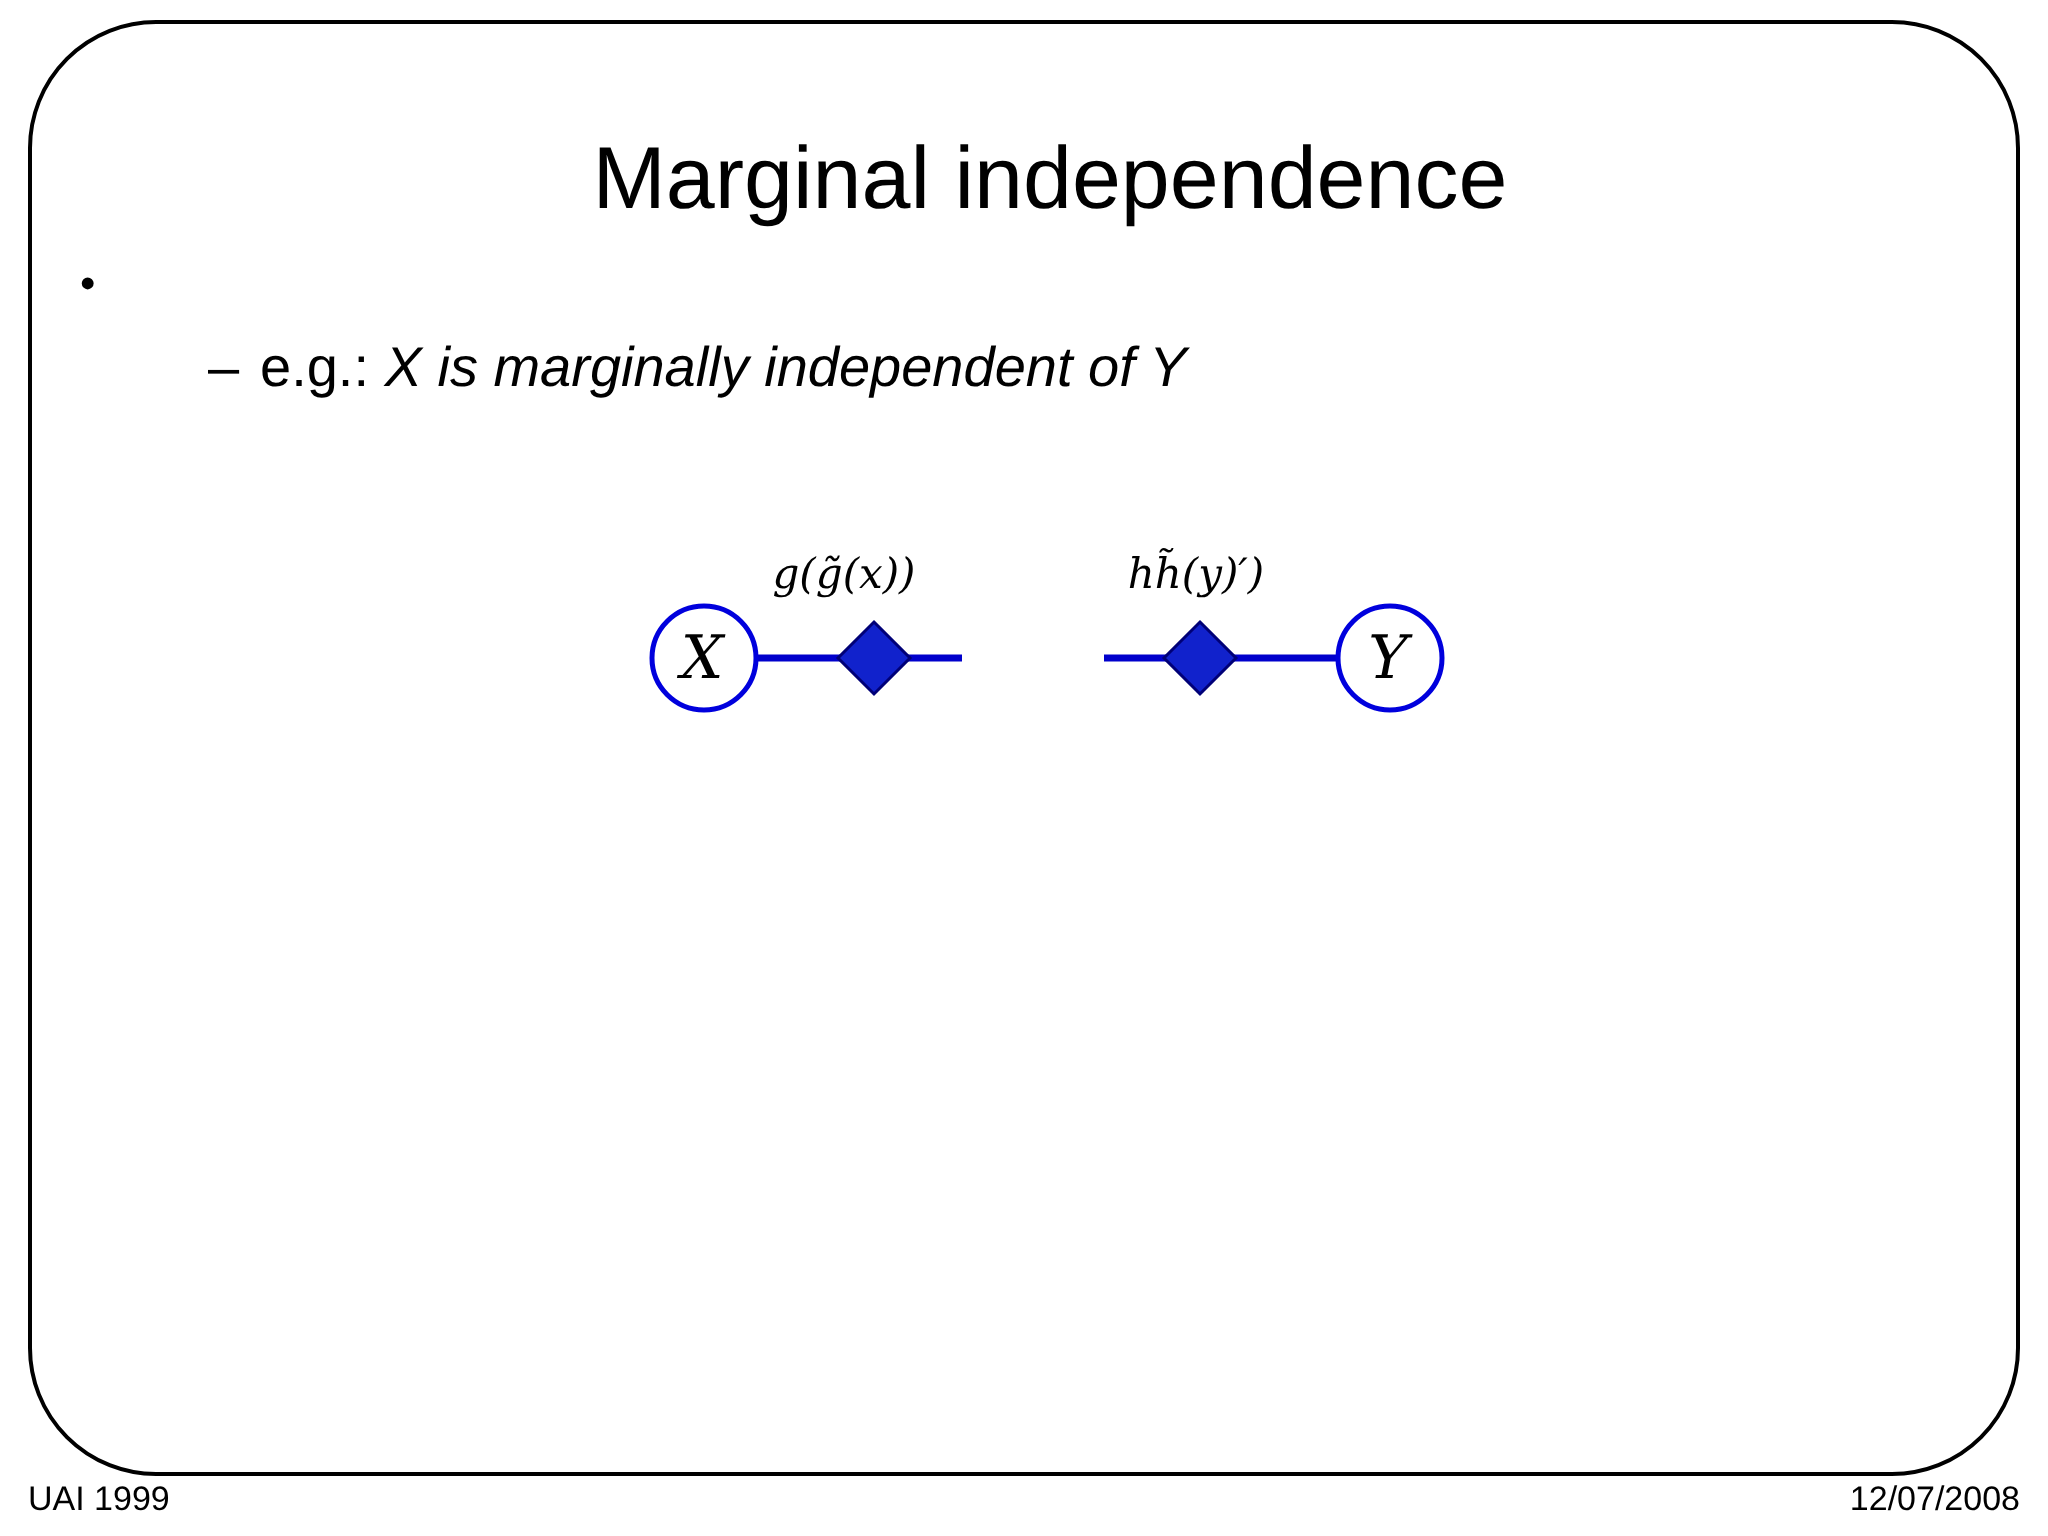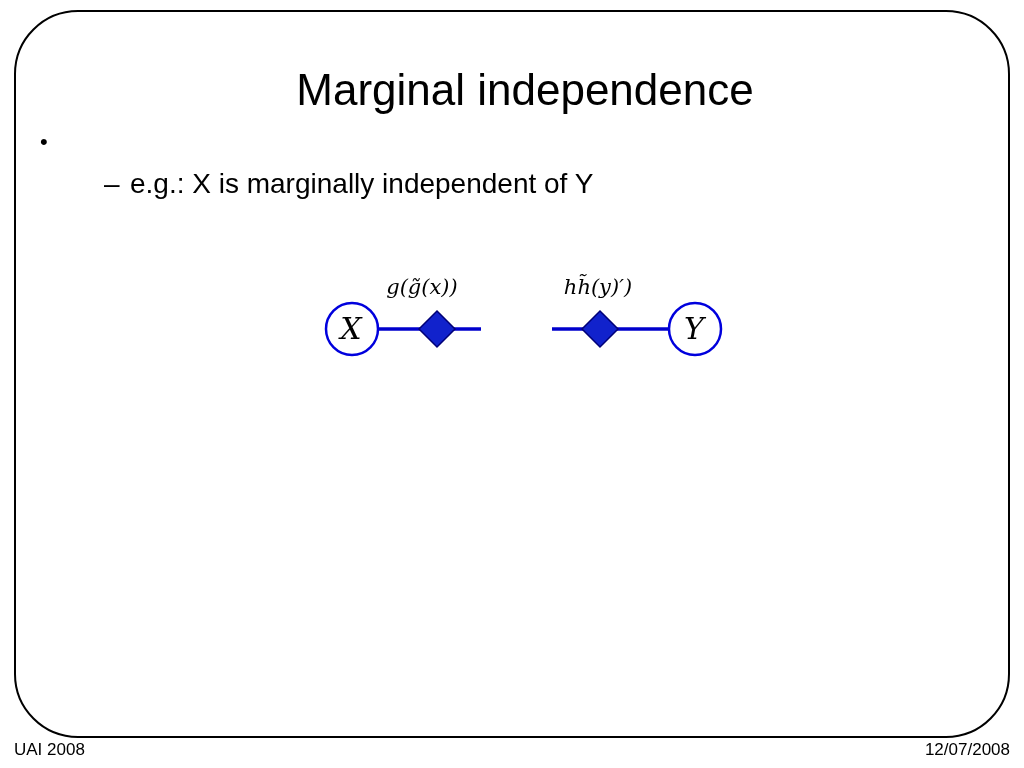--- a/index.html
+++ b/index.html
@@ -60,20 +60,21 @@
   .sub-row {
     margin-left: 64px;
     margin-top: 2px;
   }
   .sub-dash {
     width: 26px;
     flex: 0 0 26px;
     font-size: 28px;
   }
   .italic-part {
+    font-style: italic;
   }
   .diagram {
     position: absolute;
     left: 280px;
     top: 258px;
     width: 480px;
     height: 130px;
   }
   .math-label {
     font-family: "DejaVu Serif", serif;
@@ -134,16 +135,16 @@
 
     <path d="M 320 53 L 338 71 L 320 89 L 302 71 Z" stroke="#000077" stroke-width="1.5" fill="#1122cc"></path>
 
     <circle cx="72" cy="71" r="26" fill="#ffffff" stroke-width="2.5" stroke="#0000dd"></circle>
     <text x="71" y="81" text-anchor="middle" class="node-label">X</text>
 
     <circle cx="415" cy="71" r="26" fill="#ffffff" stroke-width="2.5" stroke="#0000dd"></circle>
     <text x="414" y="81" text-anchor="middle" class="node-label">Y</text>
   </svg>
 
-  <div class="footer-left">UAI 2008</div>
+  <div class="footer-left">UAI 1999</div>
   <div class="footer-right">12/07/2008</div>
 
 </div>
 
 </body></html>

